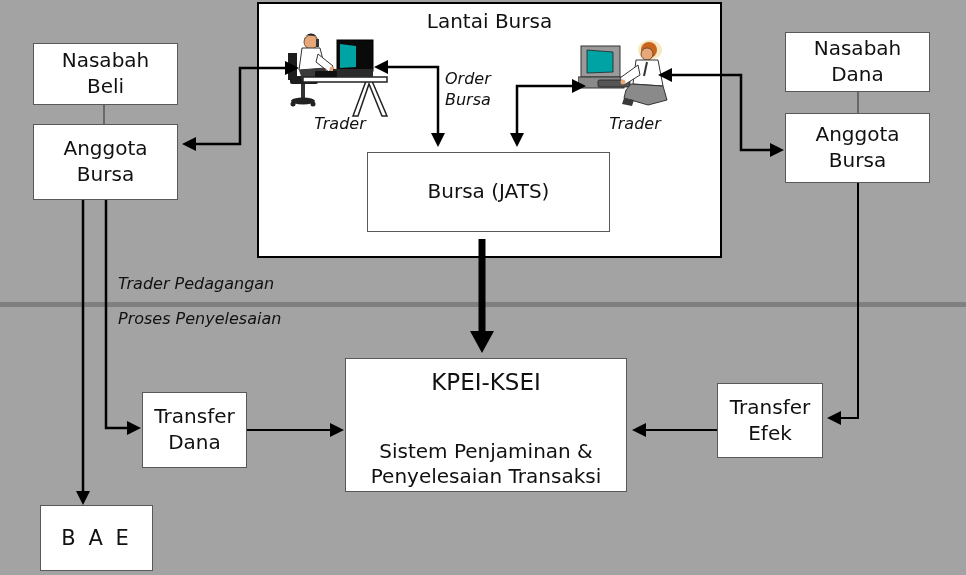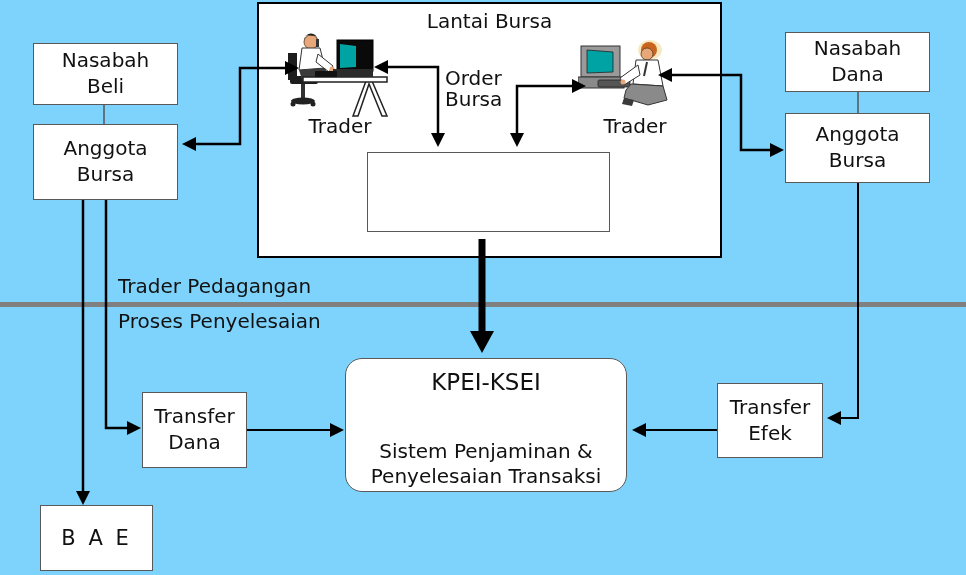--- a/index.html
+++ b/index.html
@@ -1,17 +1,17 @@
 <!DOCTYPE html>
 <html><head>
 <meta charset="utf-8">
 <style>
   html,body{margin:0;padding:0;background:#fff;}
   #stage{
-    position:relative;width:966px;height:575px;background:#7dd3fc;overflow:hidden;
+    position:relative;width:966px;height:575px;background:#a3a3a3;overflow:hidden;
     font-family:"DejaVu Sans","Liberation Sans",sans-serif;color:#111;
   }
   
   .dbox{
     position:absolute;background:#fff;border:1px solid #595959;
     display:flex;flex-direction:column;align-items:center;justify-content:center;
     text-align:center;font-size:20px;line-height:1.28;box-sizing:border-box;z-index:3;
   }
   .container-box{
     position:absolute;left:257px;top:2px;width:465px;height:256px;
@@ -19,27 +19,27 @@
   }
   .container-title{
     position:absolute;left:257px;top:9px;width:465px;text-align:center;
     font-size:20px;z-index:2;
   }
   .b-nasabah-beli{left:33px;top:43px;width:145px;height:62px;}
   .b-anggota-left{left:33px;top:124px;width:145px;height:76px;}
   .b-nasabah-jual{left:785px;top:32px;width:145px;height:60px;}
   .b-anggota-right{left:785px;top:113px;width:145px;height:70px;}
   .b-jats{left:367px;top:152px;width:243px;height:80px;z-index:2;}
-  .b-kpei{left:345px;top:358px;width:282px;height:134px;justify-content:flex-start;border-radius:17px;}
+  .b-kpei{left:345px;top:358px;width:282px;height:134px;justify-content:flex-start;}
   .b-kpei .kpei-title{font-size:23px;margin-top:9px;}
   .b-kpei .kpei-sub{margin-top:42px;font-size:20px;line-height:1.25;}
   .b-transfer-dana{left:142px;top:392px;width:105px;height:76px;}
   .b-transfer-efek{left:717px;top:383px;width:106px;height:75px;}
   .b-bae{left:40px;top:505px;width:113px;height:66px;font-size:21px;letter-spacing:3px;}
-  .flabel{position:absolute;font-size:20px;z-index:4;white-space:nowrap;}
+  .flabel{position:absolute;font-size:16px;z-index:4;white-space:nowrap;font-style:italic;}
   .l-trader-left{left:300px;top:114px;width:80px;text-align:center;}
   .l-trader-right{left:595px;top:114px;width:80px;text-align:center;}
   .l-order-entry{left:445px;top:68px;line-height:21px;}
   .l-proses-atas{left:118px;top:274px;}
   .l-proses-bawah{left:118px;top:309px;}
   #divider{position:absolute;left:0;top:302px;width:966px;height:5px;background:#808080;z-index:2;}
   #connectors{position:absolute;left:0;top:0;width:966px;height:575px;z-index:5;pointer-events:none;}
   .clipart{position:absolute;z-index:4;}
   .cl-left{left:275px;top:26px;}
   .cl-right{left:578px;top:38px;}
@@ -64,20 +64,21 @@
   </div>
   <div class="dbox b-nasabah-jual">
     <span>Nasabah</span>
     <span>Dana</span>
   </div>
   <div class="dbox b-anggota-right">
     <span>Anggota</span>
     <span>Bursa</span>
   </div>
   <div class="dbox b-jats">
+    <span>Bursa (JATS)</span>
   </div>
   <div class="dbox b-kpei">
     <span class="kpei-title">KPEI-KSEI</span>
     <span class="kpei-sub">Sistem Penjaminan &amp;</span>
     <span>Penyelesaian Transaksi</span>
   </div>
   <div class="dbox b-transfer-dana">
     <span>Transfer</span>
     <span>Dana</span>
   </div>

